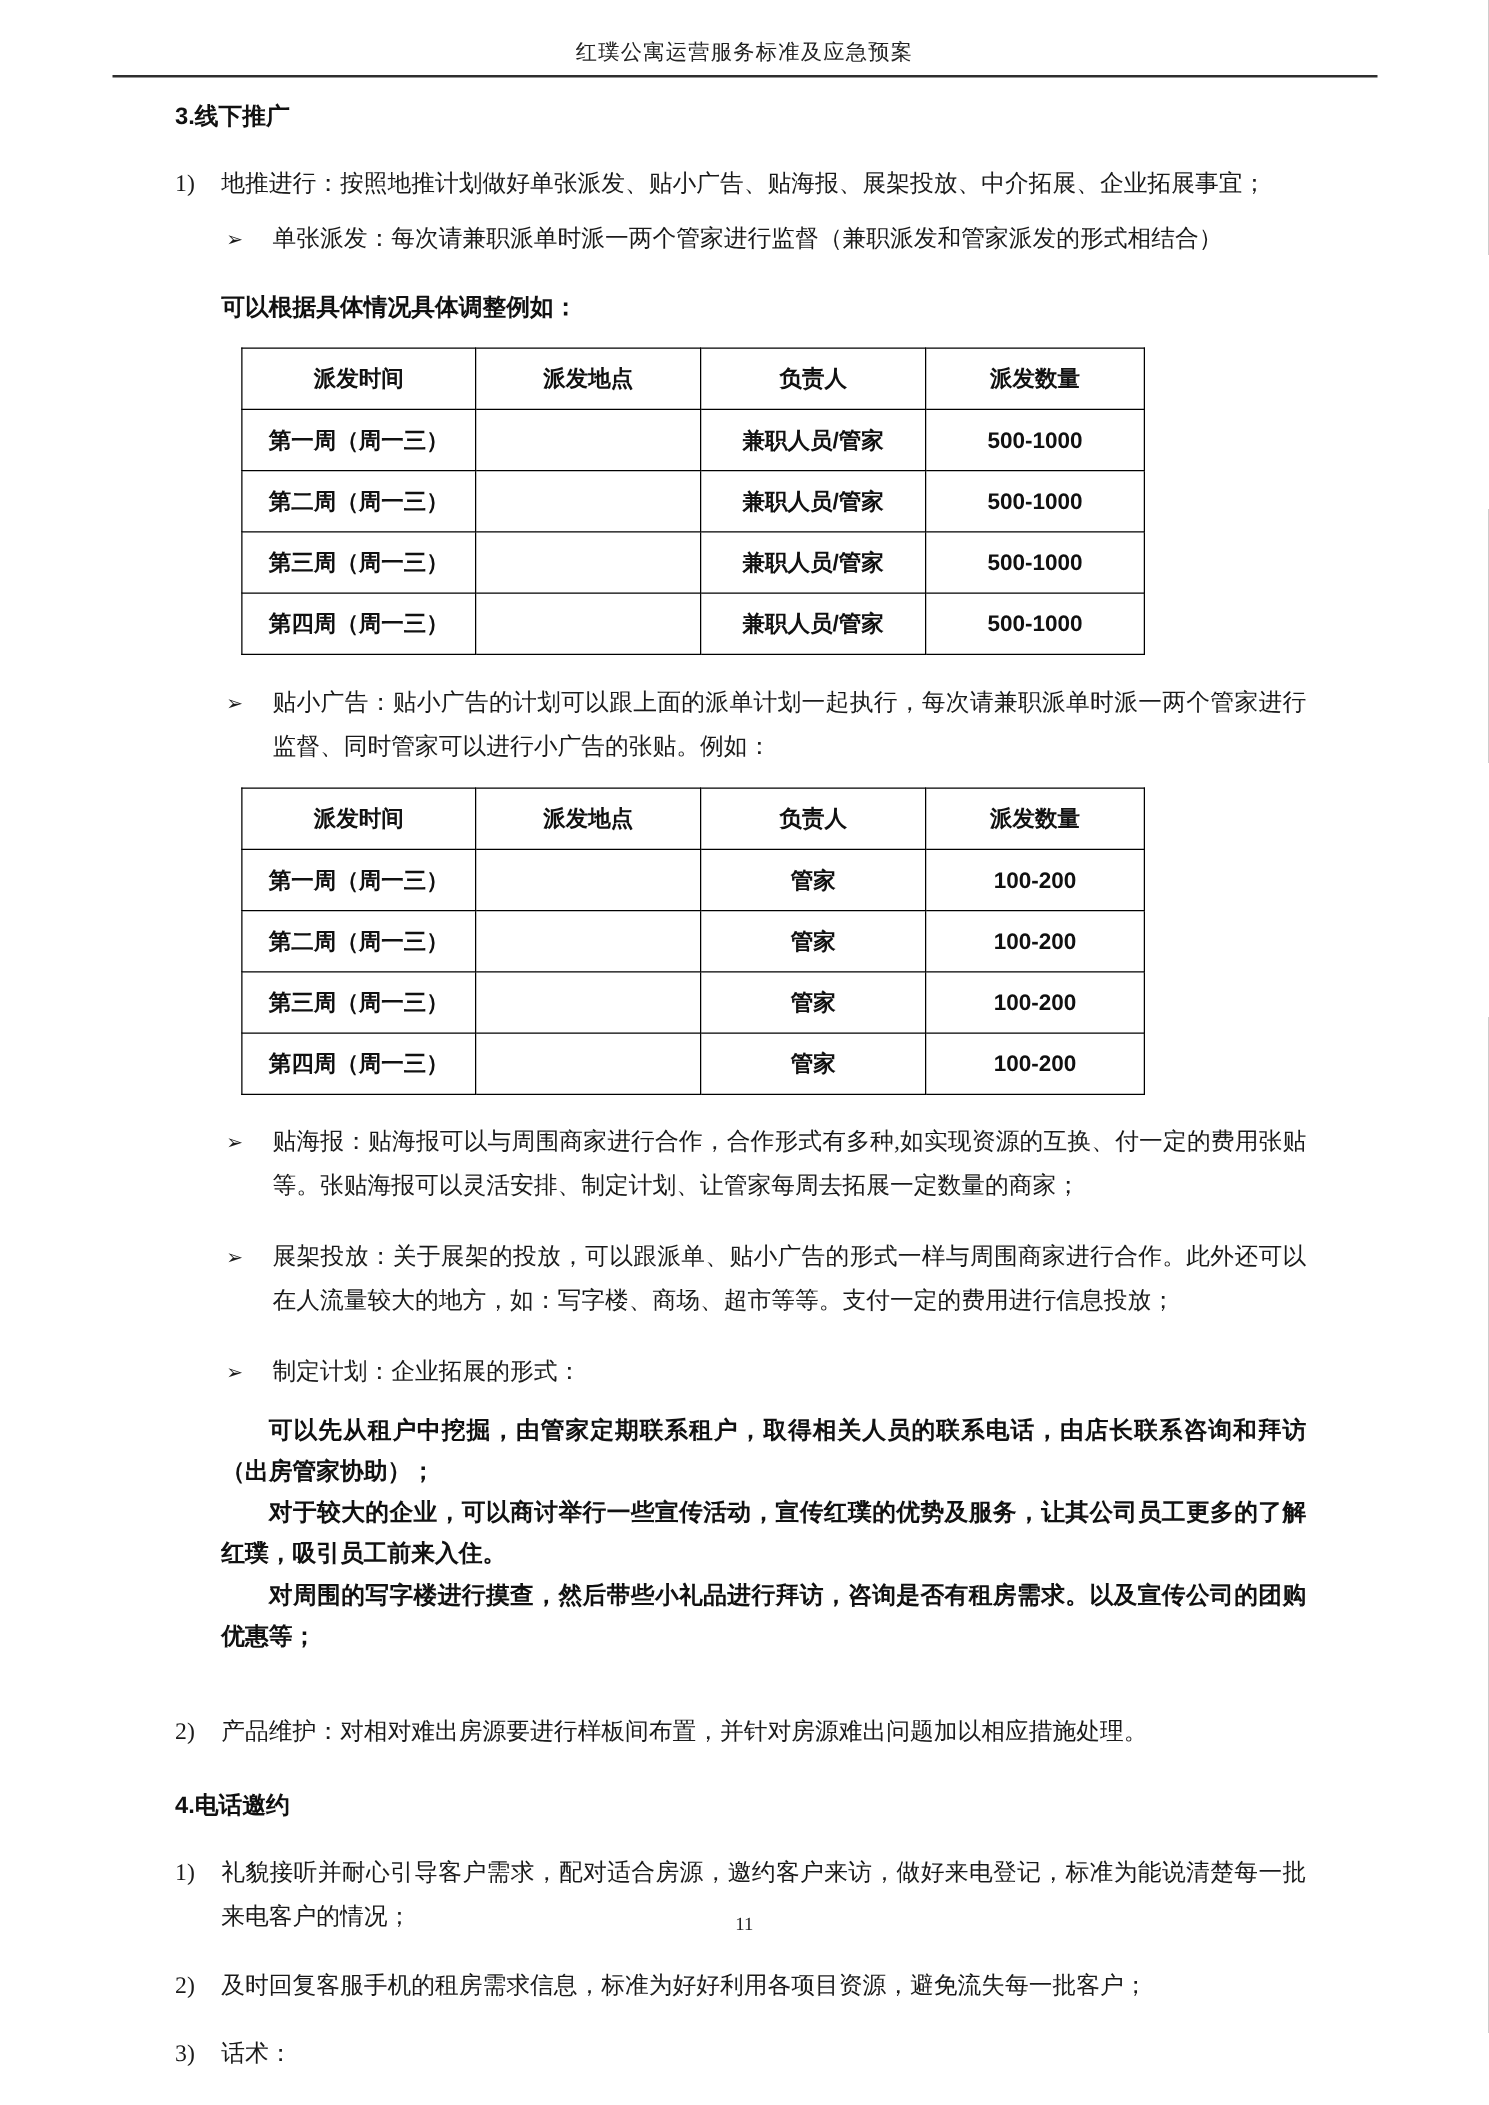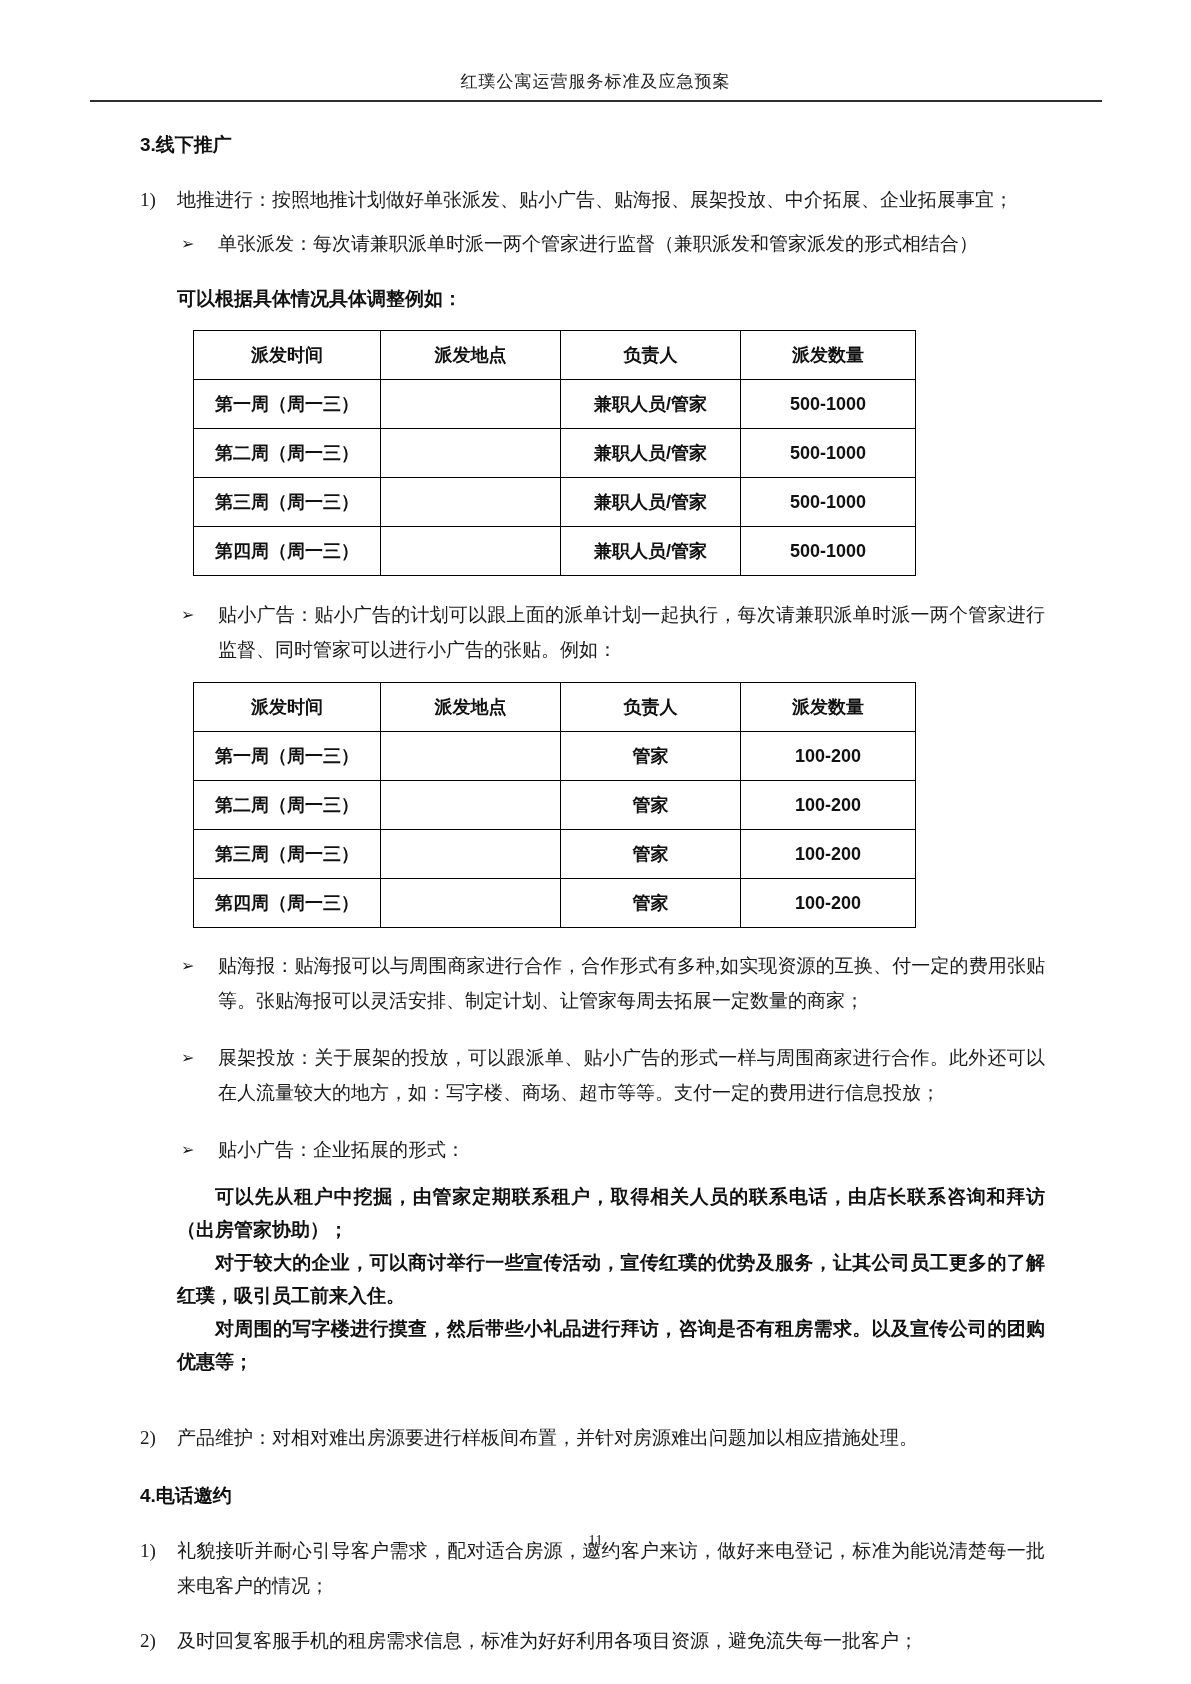--- a/index.html
+++ b/index.html
@@ -11,42 +11,42 @@
     margin: 0 auto;
     background: #ffffff;
     color: #1a1a1a;
     font-family: "Liberation Serif", serif;
     overflow: hidden;
   }
   
   .doc-header {
     width: 1012px;
     margin: 0 auto;
-    padding-top: 70px;
+    padding-top: 30px;
     padding-bottom: 7px;
     border-bottom: 2px solid #2e2e2e;
     text-align: center;
   }
   .doc-header .title {
     font-size: 17px;
     letter-spacing: 1px;
     color: #222;
   }
   
   .content {
     padding: 0 146px 0 140px;
     text-align: justify;
   }
   .sec-heading {
     font-family: "Liberation Sans", sans-serif;
     font-weight: bold;
     font-size: 19px;
     color: #111;
   }
-  .sec-heading.first { margin-top: 30px; }
+  .sec-heading.first { margin-top: 18px; }
   .sec-heading.second { margin-top: 28px; }
   
   .num-item {
     display: flex;
     font-size: 19px;
     line-height: 35px;
   }
   .num-item .num {
     flex: 0 0 37px;
   }
@@ -254,21 +254,21 @@
       <div class="txt">贴海报：贴海报可以与周围商家进行合作，合作形式有多种,如实现资源的互换、付一定的费用张贴等。张贴海报可以灵活安排、制定计划、让管家每周去拓展一定数量的商家；</div>
     </div>
 
     <div class="bullet-item mt-bullet4">
       <span class="marker">➢</span>
       <div class="txt">展架投放：关于展架的投放，可以跟派单、贴小广告的形式一样与周围商家进行合作。此外还可以在人流量较大的地方，如：写字楼、商场、超市等等。支付一定的费用进行信息投放；</div>
     </div>
 
     <div class="bullet-item mt-bullet5">
       <span class="marker">➢</span>
-      <div class="txt">贴小广告：企业拓展的形式：</div>
+      <div class="txt">制定计划：企业拓展的形式：</div>
     </div>
 
     <div class="bold-para mt-para1">可以先从租户中挖掘，由管家定期联系租户，取得相关人员的联系电话，由店长联系咨询和拜访（出房管家协助）；</div>
     <div class="bold-para">对于较大的企业，可以商讨举行一些宣传活动，宣传红璞的优势及服务，让其公司员工更多的了解红璞，吸引员工前来入住。</div>
     <div class="bold-para">对周围的写字楼进行摸查，然后带些小礼品进行拜访，咨询是否有租房需求。以及宣传公司的团购优惠等；</div>
 
     <div class="num-item mt-item2">
       <span class="num">2)</span>
       <div class="txt">产品维护：对相对难出房源要进行样板间布置，并针对房源难出问题加以相应措施处理。</div>
     </div>

